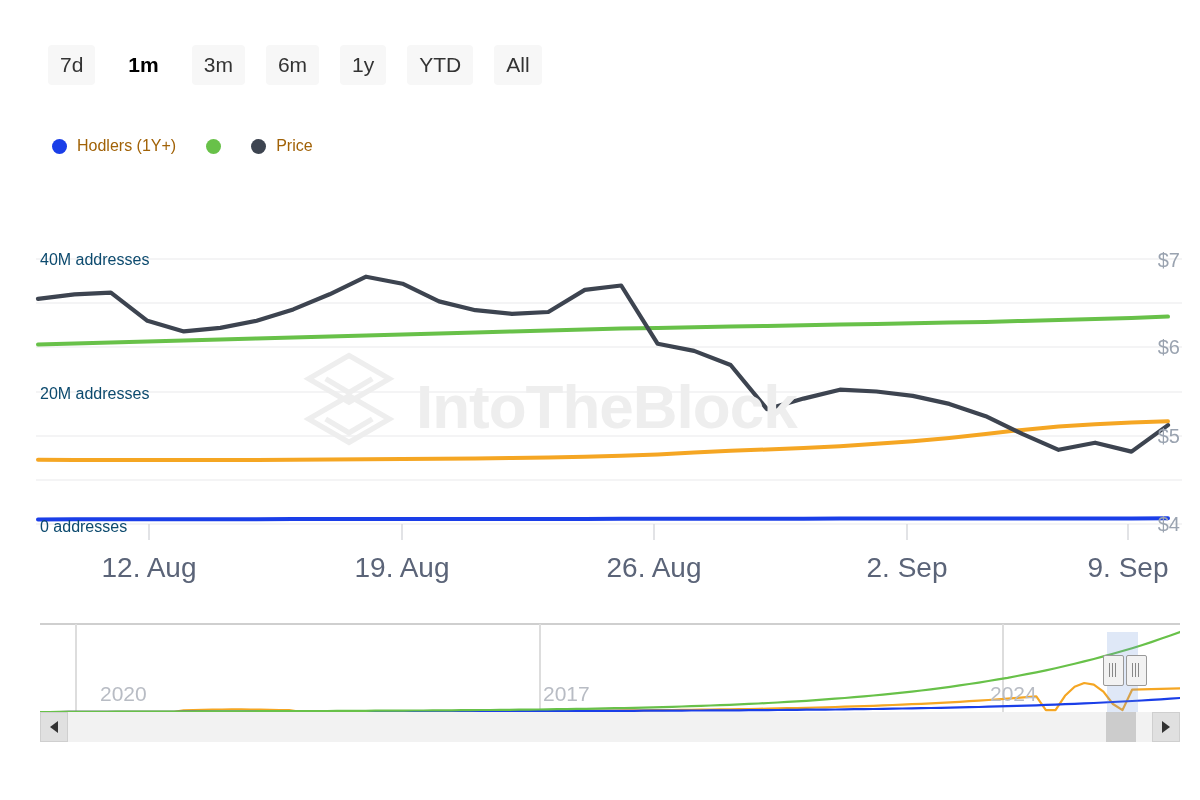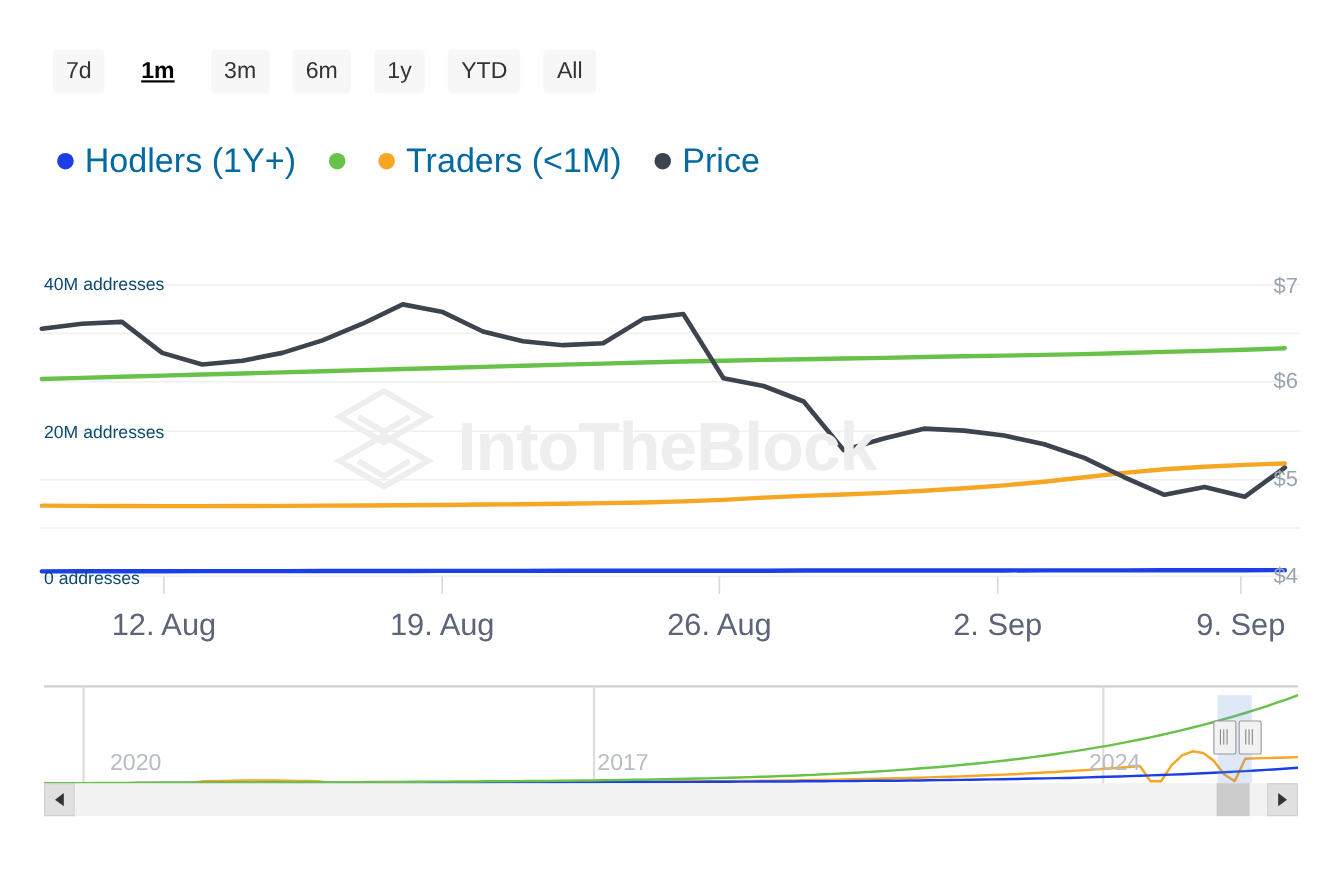--- a/index.html
+++ b/index.html
@@ -34,21 +34,20 @@
     line-height: 24px;
     color: #333333;
     font-family: "Liberation Sans", sans-serif;
     cursor: pointer;
     white-space: nowrap;
   }
   .range-btn.selected {
     background: #ffffff;
     font-weight: bold;
     color: #000000;
-    text-decoration: underline;
   }
 
   
   #legend {
     position: absolute;
     left: 52px;
     top: 132px;
     display: flex;
     align-items: center;
     gap: 30px;
@@ -59,23 +58,23 @@
     gap: 10px;
     cursor: pointer;
   }
   .legend-dot {
     width: 15px;
     height: 15px;
     border-radius: 50%;
     display: block;
   }
   .legend-label {
-    font-size: 31px;
+    font-size: 16px;
     line-height: 28px;
-    color: #0369a1;
+    color: #a16207;
     font-family: "Liberation Sans", sans-serif;
     white-space: nowrap;
   }
 
   
   #plot {
     position: absolute;
     left: 0;
     top: 0;
     width: 1200px;
@@ -238,24 +237,20 @@
   <button class="range-btn">All</button>
 </div>
 
 <div id="legend">
   <div class="legend-item">
     <span class="legend-dot" style="background:#1a3ee8"></span>
     <span class="legend-label">Hodlers (1Y+)</span>
   </div>
   <div class="legend-item">
     <span class="legend-dot" style="background:#68c149"></span>
-  </div>
-  <div class="legend-item">
-    <span class="legend-dot" style="background:#f5a623"></span>
-    <span class="legend-label">Traders (&lt;1M)</span>
   </div>
   <div class="legend-item">
     <span class="legend-dot" style="background:#3d4450"></span>
     <span class="legend-label">Price</span>
   </div>
 </div>
 
 <div id="plot">
   <svg id="plot-svg" width="1200" height="620" style="position:absolute;left:0;top:0">
     <g id="gridlines">

